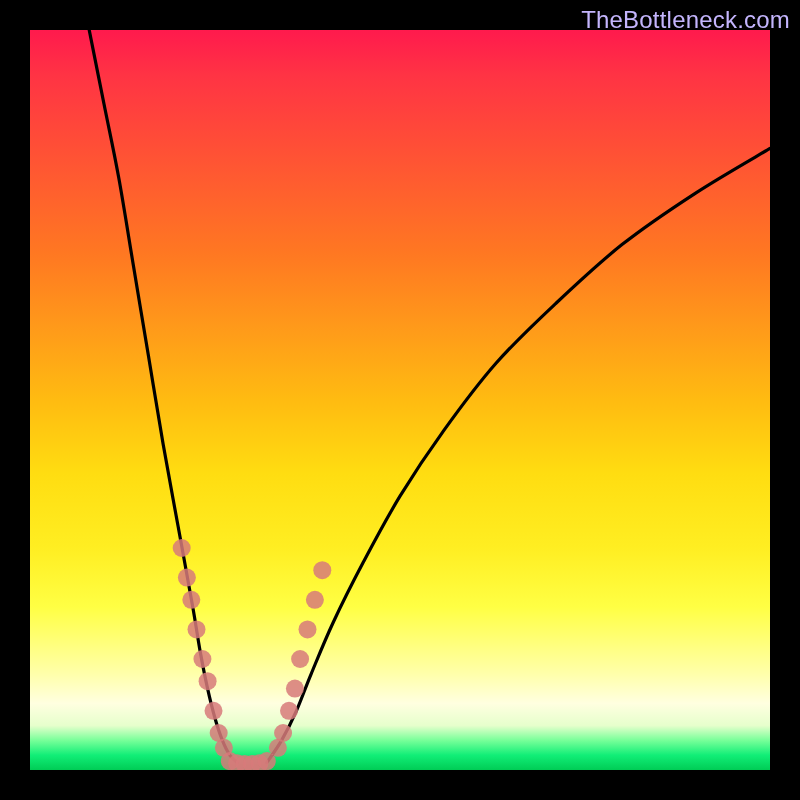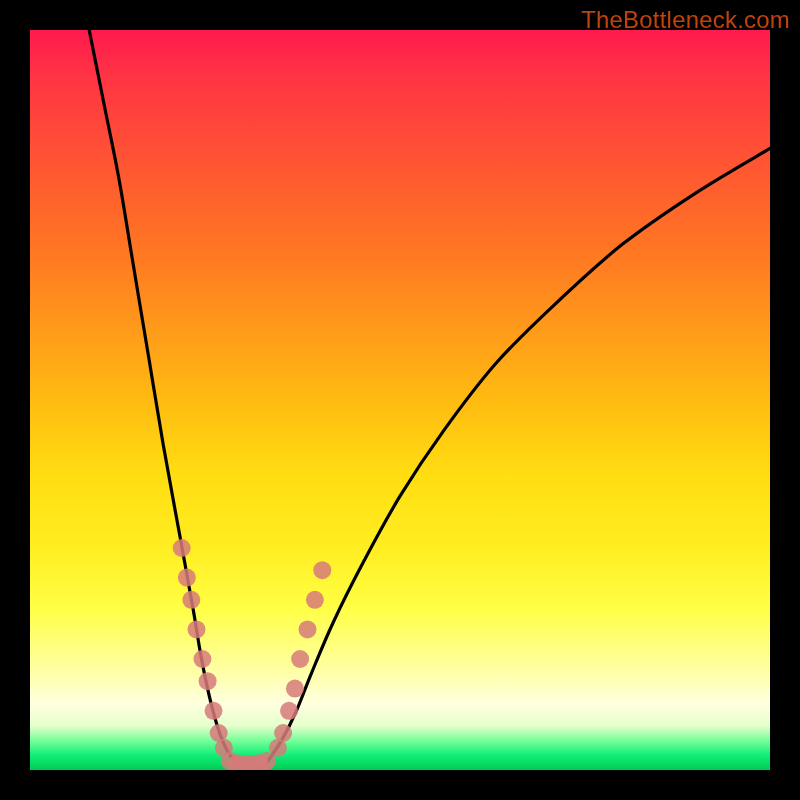--- a/index.html
+++ b/index.html
@@ -38,21 +38,21 @@
       #e6ffcc 94%,
       #77ff99 96%,
       #11ee77 98%,
       #00cc55 100%
     );
   }
   .watermark {
     position: absolute;
     top: 6px;
     right: 10px;
-    color: #c2410c;
+    color: #c4b5fd;
     font-size: 24px;
     font-weight: 500;
     letter-spacing: 0.2px;
     z-index: 5;
   }
   svg.curves {
     position: absolute;
     left: 0;
     top: 0;
     width: 740px;

